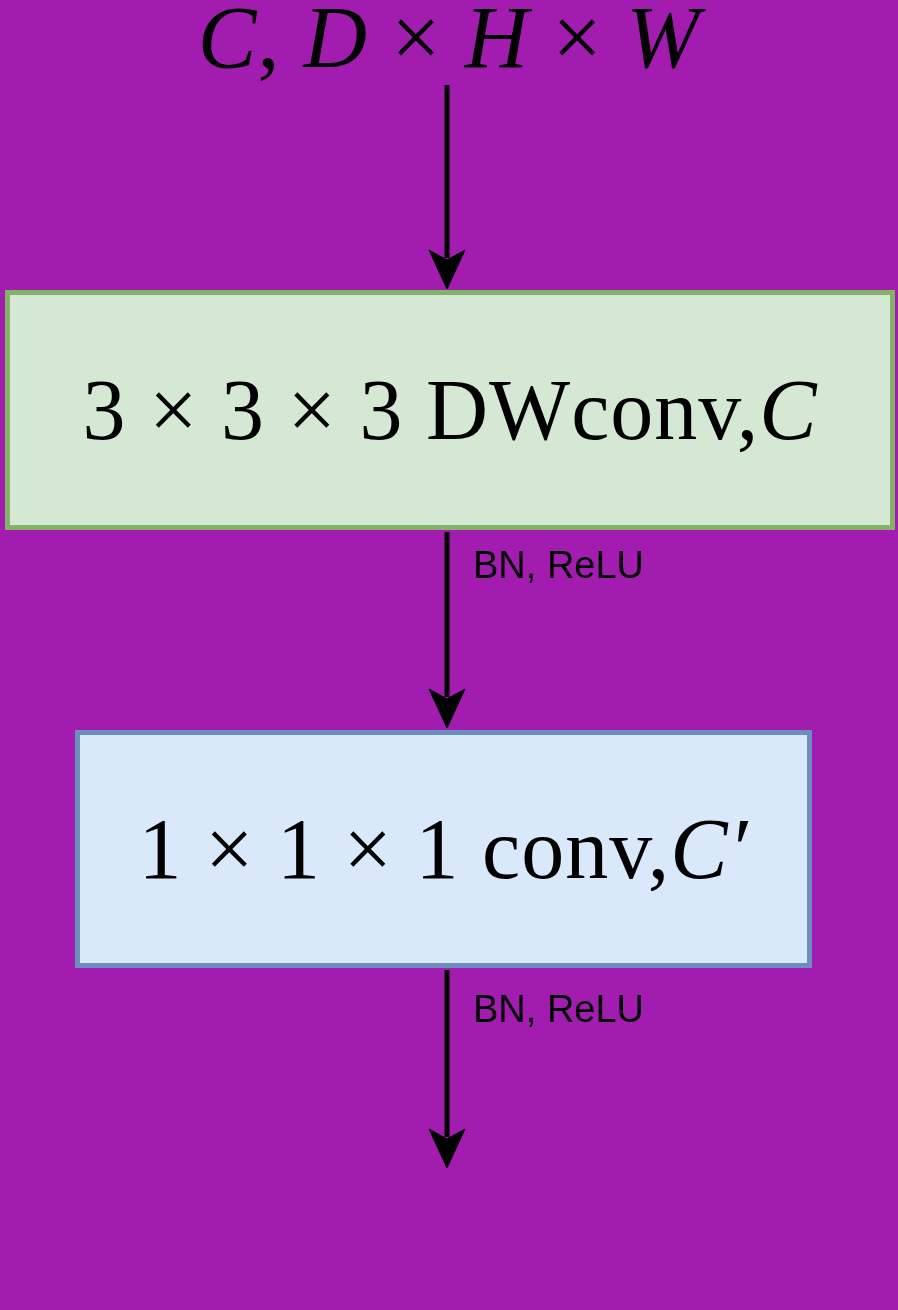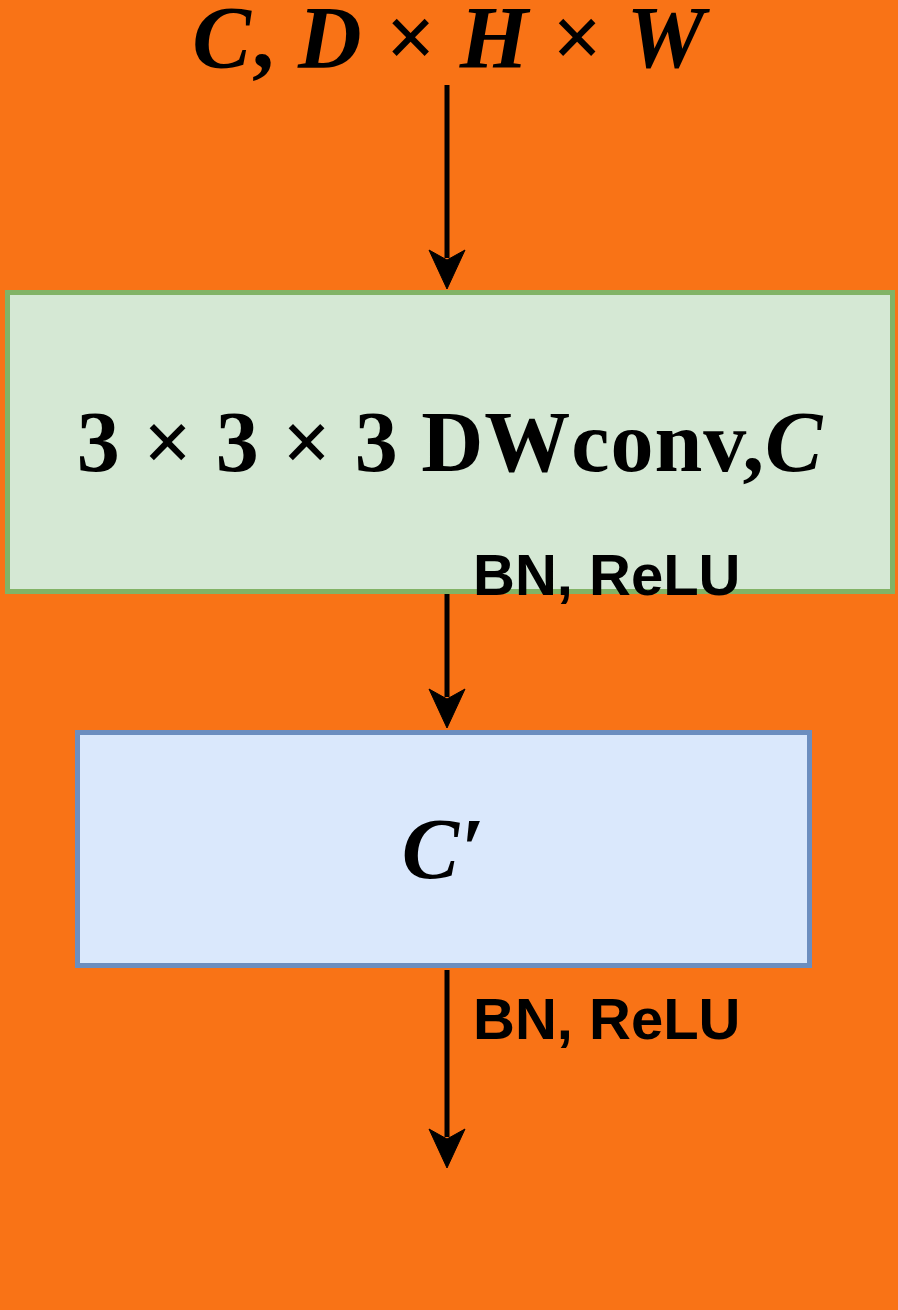--- a/index.html
+++ b/index.html
@@ -1,24 +1,23 @@
 <!DOCTYPE html>
 <html><head>
 <meta charset="utf-8">
 <style>
   html, body { margin: 0; padding: 0; background: #ffffff; }
   .canvas {
     position: relative;
     width: 898px;
     height: 1310px;
-    background: #f97316;
+    background: #a21caf;
     font-family: "Liberation Serif", serif;
     color: #000000;
     overflow: hidden;
-    font-weight: bold;
   }
   .math-label {
     position: absolute;
     left: 0;
     width: 100%;
     text-align: center;
     font-size: 88px;
     line-height: 1.1;
     white-space: nowrap;
     letter-spacing: 1px;
@@ -31,34 +30,34 @@
     box-sizing: border-box;
     display: flex;
     align-items: center;
     justify-content: center;
     font-size: 86px;
     white-space: nowrap;
     letter-spacing: 1px;
   }
   .box .vr { font-style: italic; }
   .box-dw {
-    left: 5px; top: 290px; width: 890px; height: 304px;
+    left: 5px; top: 290px; width: 890px; height: 240px;
     background: #d5e8d4;
     border: 5px solid #82b366;
   }
   .box-pw {
     left: 75px; top: 730px; width: 737px; height: 238px;
     background: #dae8fc;
     border: 5px solid #6c8ebf;
   }
   .edge-label {
     position: absolute;
     left: 473px;
     font-family: "Liberation Sans", sans-serif;
-    font-size: 58px;
+    font-size: 38px;
     line-height: 1;
     white-space: nowrap;
   }
   .edge-label-1 { top: 546px; }
   .edge-label-2 { top: 990px; }
   .arrow-layer {
     position: absolute;
     left: 0; top: 0;
     width: 898px; height: 1310px;
     pointer-events: none;
@@ -91,19 +90,20 @@
   </svg>
 
   <div class="box box-dw">
     <span>3 × 3 × 3 DWconv,</span>
       <span class="vr">C</span>
   </div>
 
   <div class="edge-label edge-label-1">BN, ReLU</div>
 
   <div class="box box-pw">
+    <span>1 × 1 × 1 conv,</span>
       <span class="vr">C′</span>
   </div>
 
   <div class="edge-label edge-label-2">BN, ReLU</div>
 
 
 </div>
 
 </body></html>

